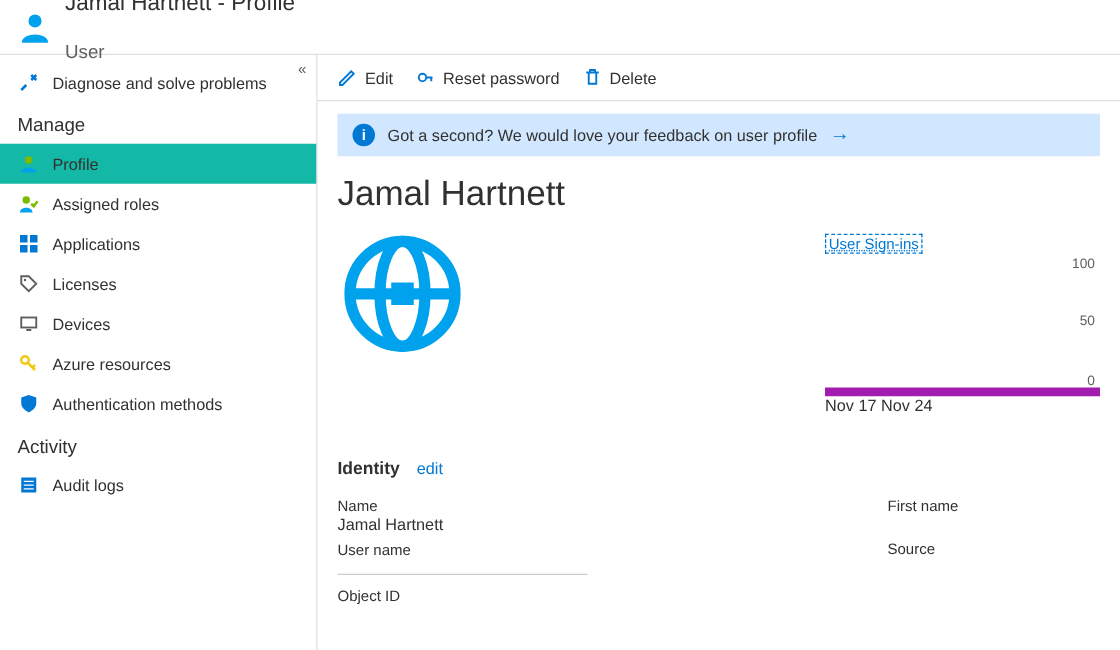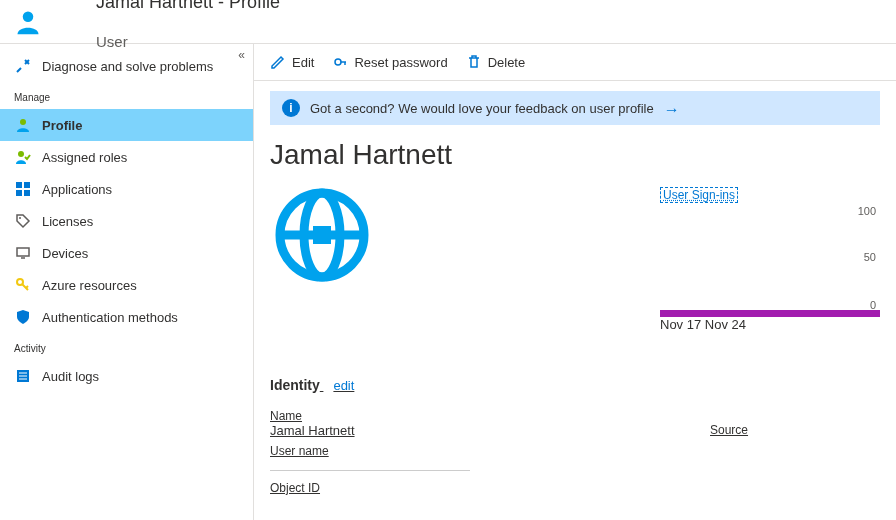--- a/index.html
+++ b/index.html
@@ -1,45 +1,45 @@
 <!DOCTYPE html>
 <html><head>
 <meta charset="utf-8">
 <style>
 * { margin: 0; padding: 0; box-sizing: border-box; }
 body { font-family: "Segoe UI", Arial, sans-serif; font-size: 13px; color: #323130; background: #fff; width: 896px; height: 520px; overflow: hidden; }
-.header { display: flex; align-items: center; padding: 6px 14px 6px 14px; border-bottom: 1px solid #e1dfdd; height: 44px; gap: 44px; }
+.header { display: flex; align-items: center; padding: 6px 14px 6px 14px; border-bottom: 1px solid #e1dfdd; height: 44px; }
 .header .avatar { width: 28px; height: 28px; margin-right: 10px; }
 .header .title { font-size: 18px; font-weight: 400; color: #323130; line-height: 1.1; }
 .header .subtitle { font-size: 15px; color: #605e5c; margin-top: 20px; }
 .body { display: flex; height: calc(520px - 44px); }
 .sidebar { width: 254px; border-right: 1px solid #e1dfdd; padding: 6px 0 0 0; position: relative; }
 .collapse { position: absolute; right: 8px; top: 4px; font-size: 12px; color: #605e5c; cursor: pointer; }
 .side-link { display: flex; align-items: center; padding: 7px 14px; cursor: pointer; font-size: 13px; color: #323130; }
-.side-link.active { background: #7dd3fc; font-weight: bold; }
+.side-link.active { background: #14b8a6; }
 .side-link .ico { width: 18px; height: 18px; margin-right: 10px; display: inline-flex; align-items: center; justify-content: center; }
-.side-heading { font-size: 10px; font-weight: 400; color: #323130; padding: 10px 14px 6px 14px; }
+.side-heading { font-size: 15px; font-weight: 400; color: #323130; padding: 10px 14px 6px 14px; }
 .main { flex: 1; padding: 0; overflow: hidden; }
 .toolbar { display: flex; align-items: center; gap: 18px; padding: 10px 16px; border-bottom: 1px solid #e1dfdd; }
 .tool-btn { display: inline-flex; align-items: center; gap: 6px; color: #323130; cursor: pointer; font-size: 13px; }
 .tool-btn .ico { color: #0078d4; }
 .info-banner { background: #d0e7ff; margin: 10px 16px 0 16px; padding: 8px 12px; display: flex; align-items: center; gap: 10px; font-size: 13px; }
 .info-banner .info-ico { width: 18px; height: 18px; background: #0078d4; border-radius: 50%; display: inline-flex; align-items: center; justify-content: center; color: #fff; font-weight: bold; font-size: 12px; }
 .info-banner .arrow { color: #0078d4; font-size: 16px; }
 .content { padding: 14px 16px 0 16px; display: flex; flex-direction: column; }
 .page-title { font-size: 28px; font-weight: 400; margin-bottom: 16px; }
 .top-row { display: flex; gap: 48px; margin-bottom: 20px; }
 .globe-wrap { padding-left: 4px; }
 .chart-wrap { margin-left: auto; width: 220px; position: relative; }
 .chart-title { font-size: 12px; color: #0078d4; text-decoration: underline dotted; border: 1px dashed #0078d4; padding: 0 2px; display: inline-block; margin-bottom: 4px; }
 .chart { height: 110px; position: relative; border-bottom: 7px solid #a21caf; }
 .chart .yt { position: absolute; right: calc(100% - 218px); font-size: 11px; color: #605e5c; }
 .section-title { font-size: 14px; font-weight: 600; display: inline-block; }
 .edit-link { color: #0078d4; font-size: 13px; cursor: pointer; margin-left: 10px; font-weight: 400; }
-.identity { margin-top: 25px; text-decoration: underline; }
+.identity { margin-top: 14px; }
 .fields { display: flex; margin-top: 10px; gap: 12px; }
 .col { flex: 1; }
 .col .lbl { font-size: 12px; color: #323130; margin-top: 6px; }
 .col .val { font-size: 13px; color: #323130; margin-bottom: 4px; }
 .hr { border-bottom: 1px solid #ccc; margin-top: 12px; width: 200px; }
 .highlight-box { border: 3px solid #d83b01; padding: 4px 6px 6px 6px; display: inline-block; }
 svg { display: block; }
 </style>
 </head>
 <body>
@@ -227,20 +227,21 @@
 
         <div class="fields">
           <div class="col">
             <div class="lbl">Name</div>
             <div class="val">Jamal Hartnett</div>
             <div class="lbl">User name</div>
             <div class="hr"></div>
             <div class="lbl" style="margin-top:10px">Object ID</div>
           </div>
           <div class="col" style="max-width:170px">
+            <div class="lbl">First name</div>
             <div style="height:14px"></div>
             <div class="lbl">Source</div>
           </div>
         </div>
       </div>
     </div>
   </div>
 </div>
 
 </body></html>

